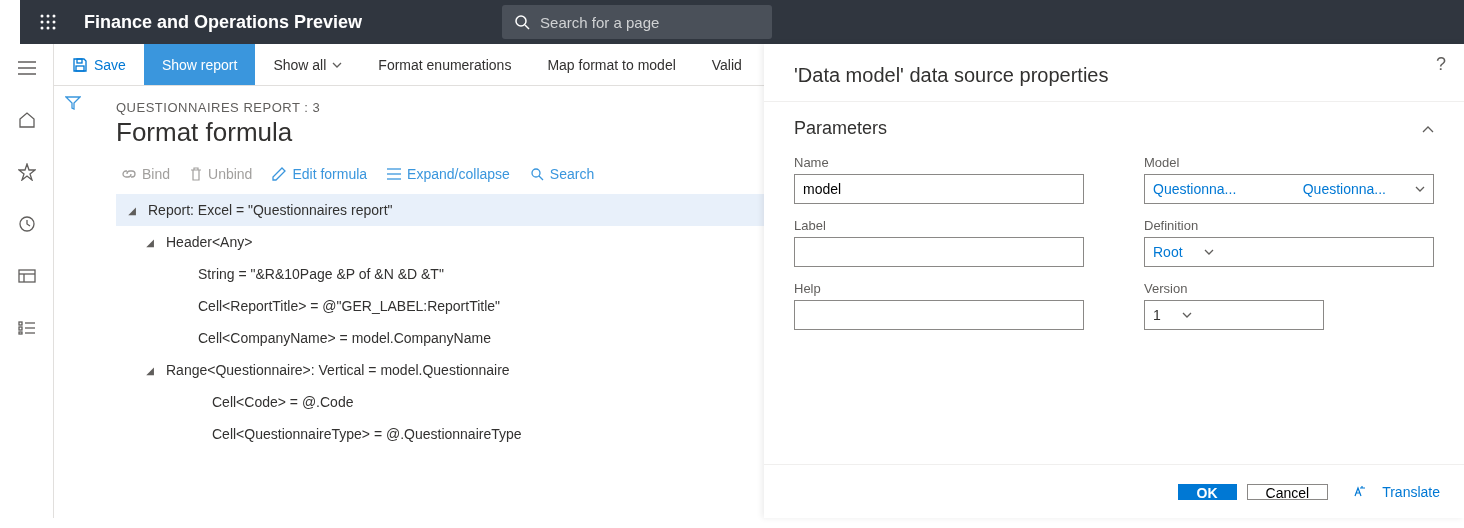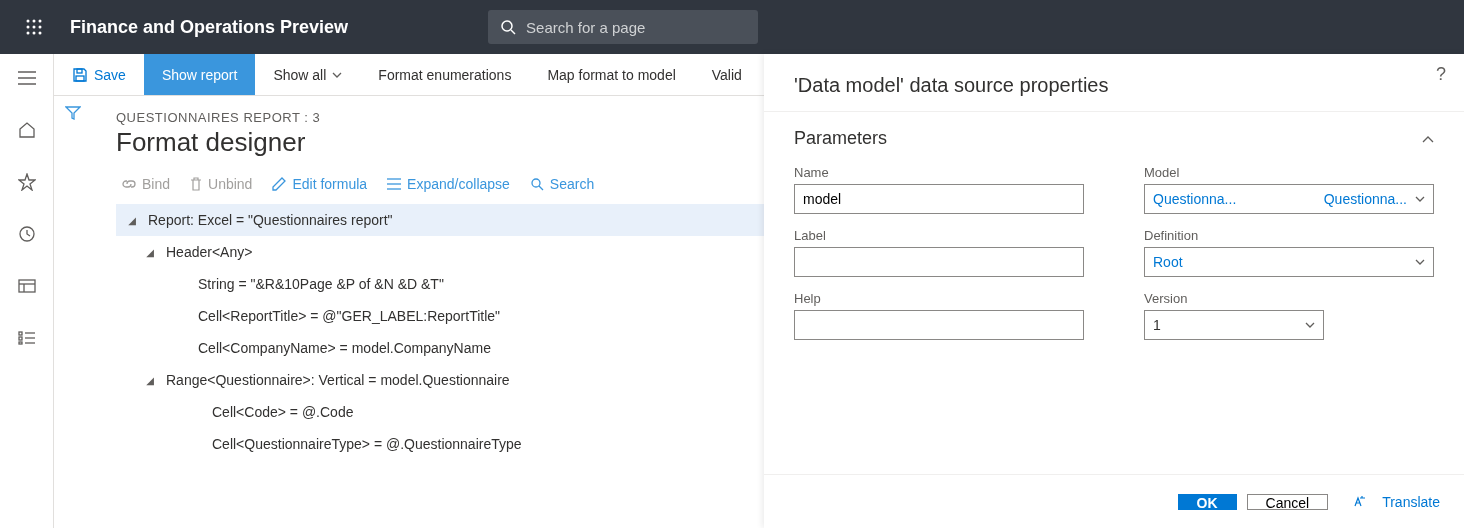--- a/index.html
+++ b/index.html
@@ -1,19 +1,19 @@
 <!DOCTYPE html>
 <html><head>
 <meta charset="utf-8">
 <style>
   * { box-sizing: border-box; margin: 0; padding: 0; }
   body { font-family: "Segoe UI", -apple-system, sans-serif; font-size: 14px; color: #323130; background: #fff; overflow: hidden; width: 1464px; height: 528px; }
   
   
-  .topbar { height: 54px; background: #30363f; color: #fff; display: flex; align-items: center; padding: 0 22px; }
+  .topbar { height: 44px; background: #30363f; color: #fff; display: flex; align-items: center; padding: 0 16px; margin-left: 20px; }
   .waffle { width: 24px; height: 24px; display: inline-flex; align-items: center; justify-content: center; margin-right: 24px; }
   .app-title { font-size: 18px; font-weight: 600; flex: 0 0 auto; margin-right: 140px; }
   .search-wrap { flex: 0 0 270px; height: 34px; background: #4a5059; border-radius: 3px; display: flex; align-items: center; padding: 0 12px; color: #d0d2d4; }
   .search-wrap svg { margin-right: 10px; }
   .search-wrap span { font-size: 15px; }
 
   
   .shell { display: flex; height: calc(528px - 54px); }
   .leftrail { width: 54px; border-right: 1px solid #e1dfdd; display: flex; flex-direction: column; align-items: center; padding-top: 8px; gap: 20px; }
   .leftrail .rail-item { width: 40px; height: 32px; display: flex; align-items: center; justify-content: center; color: #605e5c; }
@@ -53,21 +53,21 @@
   .pane-help { position: absolute; top: 10px; right: 18px; color: #605e5c; font-size: 18px; }
   .pane-title { font-size: 20px; padding: 20px 30px 14px 30px; border-bottom: 1px solid #f0efee; }
   .pane-body { flex: 1; padding: 16px 30px 10px 30px; overflow-y: auto; }
   .section-header { display: flex; justify-content: space-between; align-items: center; font-size: 18px; margin-bottom: 16px; }
   .chev { color: #605e5c; }
   
   .form-grid { display: flex; gap: 60px; }
   .col { display: flex; flex-direction: column; gap: 14px; flex: 1; }
   .field label { font-size: 13px; color: #605e5c; display: block; margin-bottom: 4px; }
   .field input, .field .select { width: 100%; height: 30px; border: 1px solid #8a8886; padding: 0 8px; font-size: 14px; font-family: inherit; background: #fff; }
-  .field .select { display: flex; align-items: center; justify-content: space-between; cursor: pointer; }
+  .field .select { display: flex; align-items: center; cursor: pointer; gap: 21px; }
   .field .select.link { color: #0078d4; }
   .field .select.duo span:first-child { flex: 1; overflow: hidden; text-overflow: ellipsis; }
   .field .select.duo span:nth-child(2) { flex: 1; overflow: hidden; text-overflow: ellipsis; text-align: right; margin-right: 8px;}
 
   .col-right .field:nth-child(3) .select { width: 180px; }
   
   .pane-footer { height: 54px; border-top: 1px solid #f0efee; display: flex; align-items: center; justify-content: flex-end; padding: 0 24px; gap: 10px; }
   .btn { height: 16px; padding: 0 18px; border: 1px solid #8a8886; background: #fff; font-size: 14px; cursor: pointer; font-family: inherit; }
   .btn.primary { background: #0078d4; color: #fff; border-color: #0078d4; font-weight: 600; }
   .translate { color: #0078d4; display: inline-flex; align-items: center; gap: 16px; margin-left: 14px; cursor: pointer; }
@@ -177,21 +177,21 @@
     </div>
 
     <div class="content">
       <div class="filter-col">
         <span><svg width="16" height="14" viewBox="0 0 16 14" fill="none" stroke="#3a96dd" stroke-width="1.3">
               <path d="M1 1 H15 L9 7 V13 L7 12 V7 Z"></path>
             </svg></span>
       </div>
       <div class="main">
         <div class="breadcrumb">QUESTIONNAIRES REPORT : 3</div>
-        <div class="page-title">Format designer</div>
+        <div class="page-title">Format formula</div>
 
         <div class="toolbar">
           <span class="tool disabled">
             <svg width="14" height="14" viewBox="0 0 14 14" fill="none" stroke="#a19f9d" stroke-width="1.3">
                 <path d="M5 7 A3 3 0 0 1 8 4 L10 4 A3 3 0 0 1 10 10 L9 10 M9 7 A3 3 0 0 1 6 10 L4 10 A3 3 0 0 1 4 4 L5 4"></path>
               </svg>
             <span>Bind</span>
           </span>
           <span class="tool disabled">
             <svg width="12" height="14" viewBox="0 0 12 14" fill="none" stroke="#a19f9d" stroke-width="1.2">

